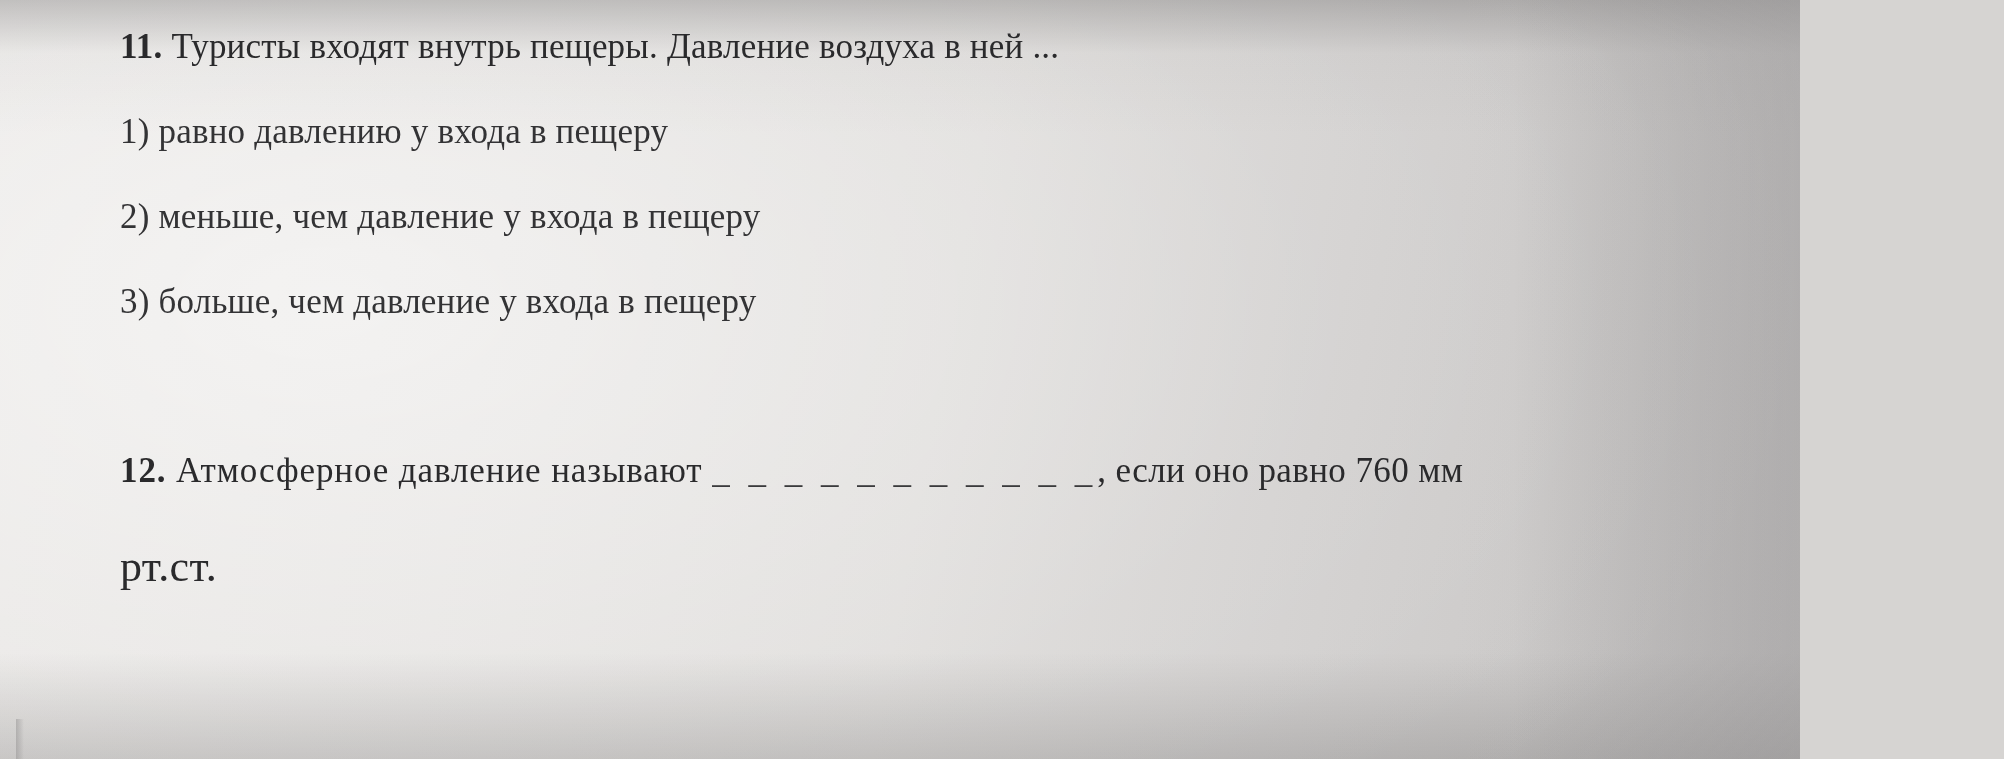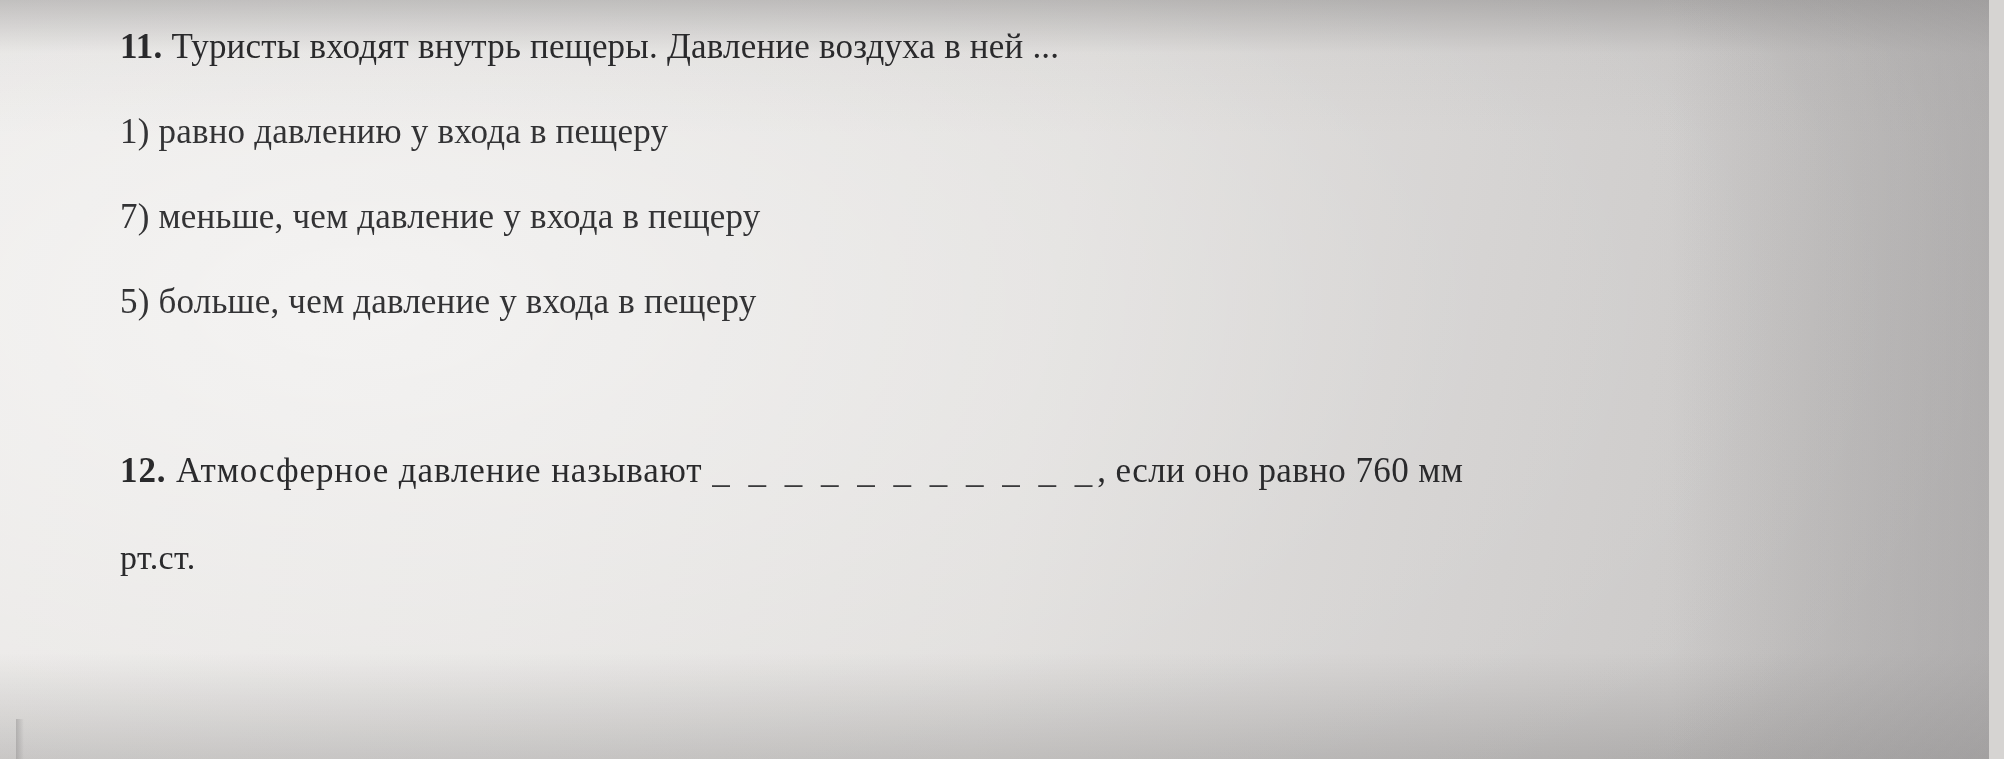--- a/index.html
+++ b/index.html
@@ -11,21 +11,21 @@
     overflow: hidden;
   }
   body {
     font-family: "Liberation Serif", serif;
     background: #d6d4d2;
   }
 
   
   #page {
     position: relative;
-    width: 1989px;
+    width: 1800px;
     height: 759px;
     background:
       radial-gradient(120% 150% at 18% 40%, rgba(255,255,255,0.55) 0%, rgba(255,255,255,0.10) 45%, rgba(0,0,0,0.0) 70%),
       linear-gradient(100deg, #e9e7e5 0%, #e4e2e0 28%, #dedcda 52%, #d2d0cf 72%, #c9c7c6 88%, #c2c0c0 100%),
       #dcdad8;
     overflow: hidden;
   }
   
   #page:before {
     content: "";
@@ -81,21 +81,21 @@
     line-height: 52px;
     letter-spacing: 0.9px;
     max-width: 1760px;
   }
   .blank {
     letter-spacing: 5px;
     color: #3a3a3c;
   }
   .q12 .tail { letter-spacing: 0.4px; }
   .q12-line2 {
-    font-size: 34px;
+    font-size: 44px;
     line-height: 52px;
     letter-spacing: 0.4px;
   }
 
   
   .soft-right {
     position: absolute;
     right: 0;
     top: 0;
     width: 340px;
@@ -110,22 +110,22 @@
 <div id="page">
 
   <div class="text-layer">
 
     <div class="block-11">
       <p class="q">
         <span class="qnum">11.</span>
         <span>Туристы входят внутрь пещеры. Давление воздуха в ней ...</span>
       </p>
       <p class="opt">1) равно давлению у входа в пещеру</p>
-      <p class="opt">7) меньше, чем давление у входа в пещеру</p>
-      <p class="opt">5) больше, чем давление у входа в пещеру</p>
+      <p class="opt">2) меньше, чем давление у входа в пещеру</p>
+      <p class="opt">3) больше, чем давление у входа в пещеру</p>
     </div>
 
     <div class="gap"></div>
 
     <div>
       <p class="q12">
         <span class="qnum">12.</span>
         <span>Атмосферное давление называют</span>
         <span class="blank">_ _ _ _ _ _ _ _ _ _ _</span><span class="tail">, если оно равно 760 мм</span>
       </p>

